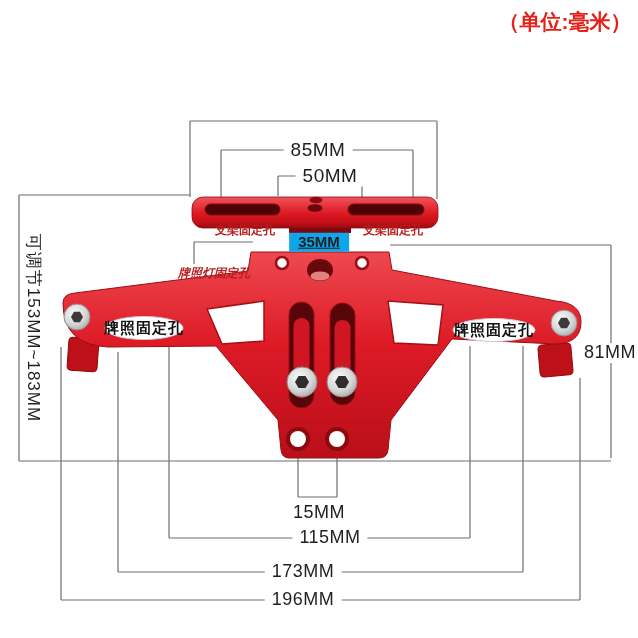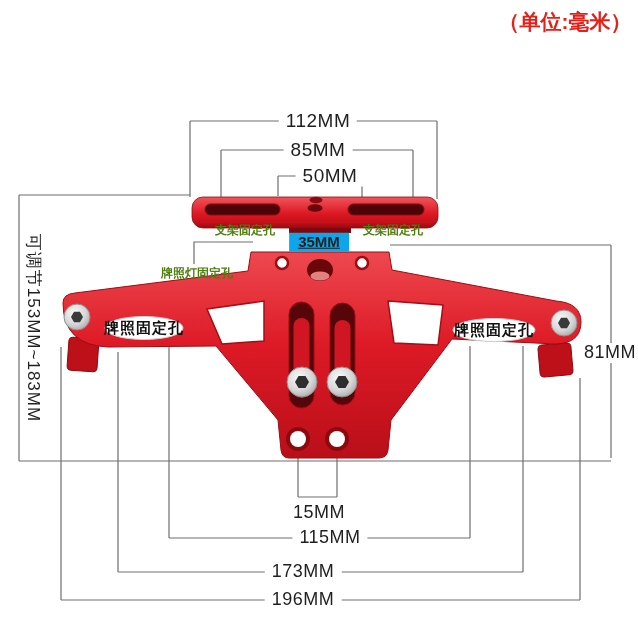--- a/index.html
+++ b/index.html
@@ -8,21 +8,21 @@
     font-family:"Liberation Sans","DejaVu Sans",sans-serif;overflow:hidden;
   }
   svg{position:absolute;left:0;top:0;}
   .lbl{
     position:absolute;transform:translate(-50%,-50%);
     white-space:nowrap;color:#1f1f1f;text-align:center;line-height:1.1;
   }
   .dim{font-size:19px;background:#fff;padding:0 7px;letter-spacing:.5px;}
   .dim-sm{font-size:18px;background:#fff;padding:0 7px;letter-spacing:.5px;}
   .dim-35{font-size:15px;font-weight:bold;background:#0ea5e9;padding:1px 9px;text-decoration:underline;}
-  .cjk{font-size:12px;font-weight:bold;color:#4d7c0f;}
+  .cjk{font-size:12px;font-weight:bold;color:#b91c1c;}
   .cjk-oval{font-size:15px;font-weight:bold;color:#111;letter-spacing:1px;}
   .vert{transform:translate(-50%,-50%) rotate(90deg);font-size:17px;background:#fff;padding:0 6px;letter-spacing:1px;}
   .unit{font-size:21px;font-weight:bold;color:#e52018;background:#fff;}
 </style>
 </head>
 <body>
 
 <div class="canvas">
 
   <svg width="638" height="638" viewBox="0 0 638 638">
@@ -125,28 +125,27 @@
       </g>
       <g>
         <circle cx="564" cy="323" r="13" fill="url(#gradSilver)" stroke="#8f8f8f" stroke-width="1"></circle>
         <polygon points="570,323 567,328.2 561,328.2 558,323 561,317.8 567,317.8" fill="#3a3a3a"></polygon>
       </g>
     </g>
   </svg>
 
   <div class="lbl unit" style="left:565px;top:22px;">（单位:毫米）</div>
 
-  <div class="lbl dim" style="left:318px;top:121px;">112MM</div>
   <div class="lbl dim" style="left:318px;top:150px;">85MM</div>
   <div class="lbl dim" style="left:318px;top:176px;margin-left:12px;">50MM</div>
   <div class="lbl dim-35" style="left:319px;top:242px;">35MM</div>
 
   <div class="lbl cjk" style="left:245px;top:231px;">支架固定孔</div>
   <div class="lbl cjk" style="left:393px;top:231px;">支架固定孔</div>
-  <div class="lbl cjk" style="left:197px;top:274px;">牌照灯固定孔</div>
+  <div class="lbl cjk" style="left:214px;top:274px;font-style:italic;">牌照灯固定孔</div>
   <div class="lbl cjk-oval" style="left:144px;top:328px;">牌照固定孔</div>
   <div class="lbl cjk-oval" style="left:494px;top:330px;">牌照固定孔</div>
 
   <div class="lbl vert" style="left:33px;top:328px;">可调节153MM~183MM</div>
   <div class="lbl dim-sm" style="left:610px;top:353px;">81MM</div>
 
   <div class="lbl dim-sm" style="left:319px;top:513px;text-align:right;">15MM</div>
   <div class="lbl dim-sm" style="left:330px;top:538px;">115MM</div>
   <div class="lbl dim-sm" style="left:303px;top:572px;">173MM</div>
   <div class="lbl dim-sm" style="left:303px;top:600px;">196MM</div>

